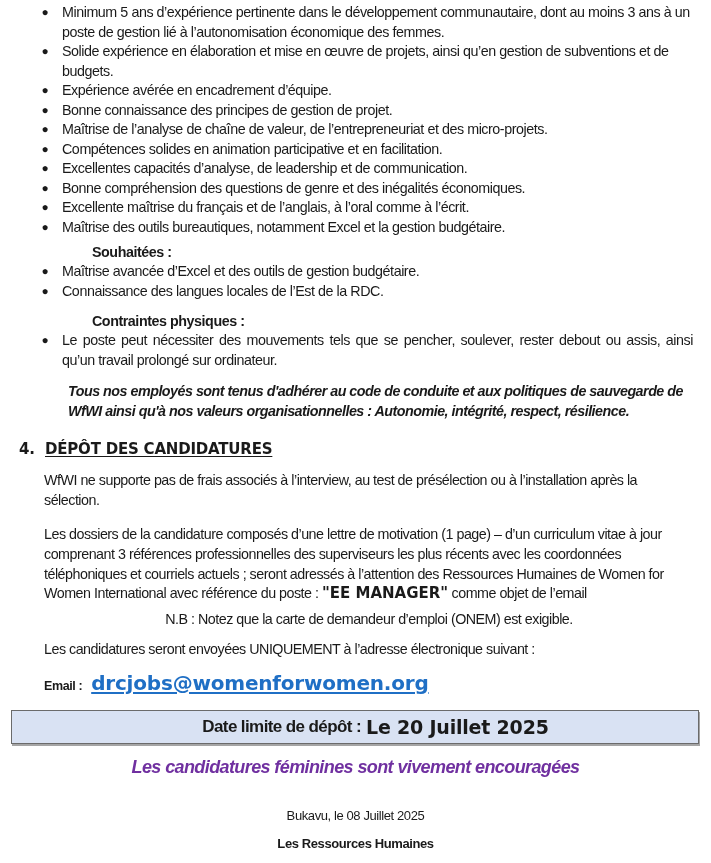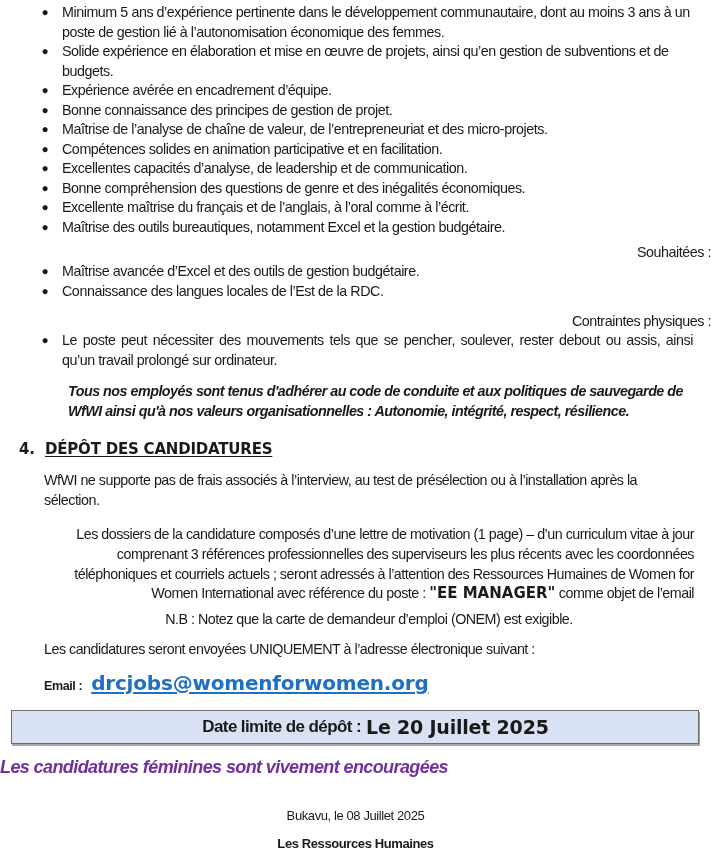--- a/index.html
+++ b/index.html
@@ -20,23 +20,22 @@
       letter-spacing: -0.45px;
     }
     ul.bullets li .dot {
       position: absolute; left: 40px; top: 0; width: 10px; text-align: center;
       font-size: 12px;
     }
     ul.bullets li.justify { text-align: justify; }
 
     .block1 { position: absolute; top: 3px; left: 0; width: 711px; }
     .subhead {
-      padding-left: 92px; font-weight: normal; font-size: 14.3px; letter-spacing: -0.45px;
+      padding-left: 92px; font-weight: bold; font-size: 14.3px; letter-spacing: -0.45px;
       line-height: 19px;
-      text-align: right;
     }
     .block2 { position: absolute; top: 243px; left: 0; width: 711px; }
     .block3 { position: absolute; top: 312px; left: 0; width: 711px; }
 
     .policy {
       position: absolute; top: 381px; left: 68px; width: 632px;
       font-weight: bold; font-style: italic; font-size: 14.3px; line-height: 20px;
       letter-spacing: -0.5px;
     }
 
@@ -46,21 +45,21 @@
       letter-spacing: -0.2px;
     }
     .section-heading .num { display: inline-block; width: 26px; }
     .section-heading .title { text-decoration: underline; text-underline-offset: 2px; }
 
     .para {
       position: absolute; left: 44px; width: 650px;
       font-size: 14.3px; line-height: 19.8px; letter-spacing: -0.5px;
     }
     .p1 { top: 471px; }
-    .p2 { top: 525px; text-align: right; }
+    .p2 { top: 525px; }
     .p2 .ref { font-family: "DejaVu Sans", sans-serif; font-weight: bold; font-size: 15px; letter-spacing: 0; }
     .p3 { top: 610px; text-align: center; }
     .p4 { top: 640px; }
 
     .email-row {
       position: absolute; top: 671px; left: 44px;
       display: flex; align-items: baseline;
     }
     .email-label { font-weight: bold; font-size: 12.5px; letter-spacing: -0.4px; margin-right: 9px; }
     .email-link {
@@ -72,21 +71,21 @@
     .deadline-box {
       position: absolute; top: 710px; left: 11px; width: 686px; height: 32px;
       background: #d9e2f3; border: 1px solid #6b6b6b;
       box-shadow: 1px 2px 0 #a5a5a5;
       display: flex; align-items: center; justify-content: center;
     }
     .deadline-label { font-weight: bold; font-size: 17px; letter-spacing: -0.6px; margin-right: 5px; padding-left: 41px; }
     .deadline-value { font-family: "DejaVu Sans", sans-serif; font-weight: bold; font-size: 19px; letter-spacing: -0.2px; }
 
     .encourage {
-      position: absolute; top: 757px; left: 0; width: 711px; text-align: left;
+      position: absolute; top: 757px; left: 0; width: 711px; text-align: center;
       font-weight: bold; font-style: italic; font-size: 18px; color: #7030a0;
       letter-spacing: -0.6px;
     }
     .place-date {
       position: absolute; top: 808px; left: 0; width: 711px; text-align: center;
       font-size: 13px; letter-spacing: -0.4px;
     }
     .signature {
       position: absolute; top: 836px; left: 0; width: 711px; text-align: center;
       font-weight: bold; font-size: 13px; letter-spacing: -0.4px;

